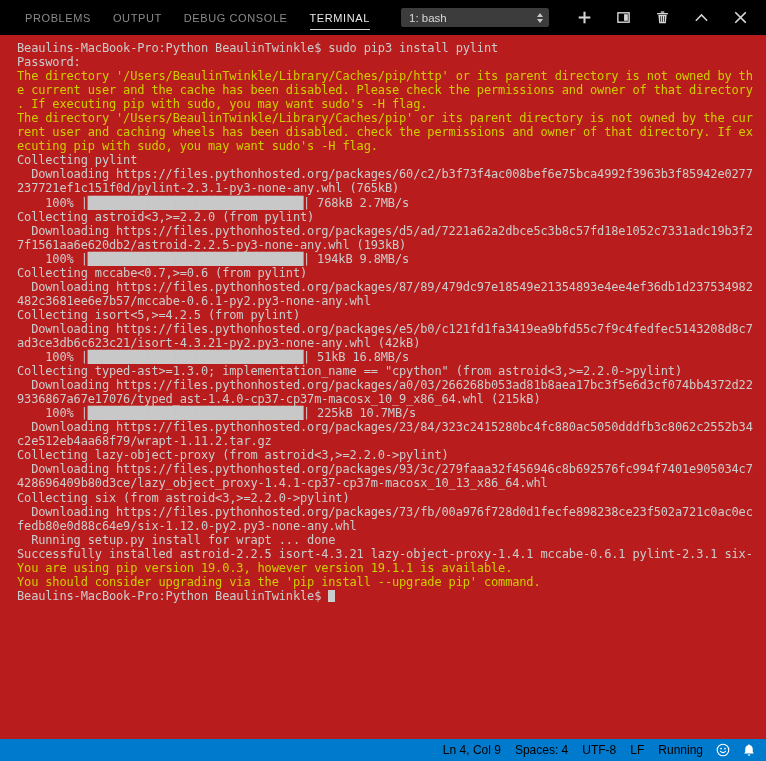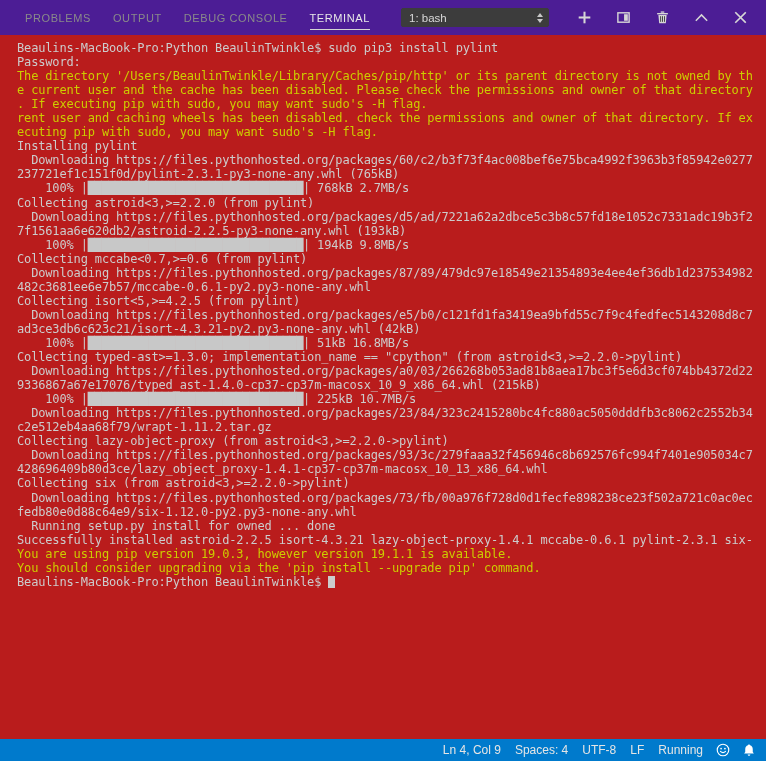--- a/index.html
+++ b/index.html
@@ -21,21 +21,21 @@
     display: flex;
     flex-direction: column;
     background: #1e1e1e;
     position: relative;
   }
 
   
   .panel-bar {
     height: 35px;
     min-height: 35px;
-    background: #4c1d95;
+    background: #000000;
     display: flex;
     align-items: stretch;
     padding: 0 8px 0 14px;
     box-sizing: border-box;
     position: relative;
   }
   .panel-tabs {
     display: flex;
     align-items: stretch;
     gap: 0px;
@@ -155,21 +155,21 @@
     vertical-align: -2px;
   }
 
   
   .status-bar {
     height: 22px;
     min-height: 22px;
     background: #007acc;
     display: flex;
     align-items: center;
-    color: #e5e5e5;
+    color: #000000;
     font-size: 12px;
     font-family: "Liberation Sans", sans-serif;
     padding: 0 4px 0 8px;
     box-sizing: border-box;
   }
   .status-left { display: flex; align-items: center; }
   .status-right {
     margin-left: auto;
     display: flex;
     align-items: center;
@@ -258,23 +258,24 @@
     </div>
   </div>
 
   <div class="terminal-body">
     <div id="term-lines">
         <div class="term-line">Beaulins-MacBook-Pro:Python BeaulinTwinkle$ sudo pip3 install pylint</div>
         <div class="term-line">Password:</div>
         <div class="term-line warn">The directory '/Users/BeaulinTwinkle/Library/Caches/pip/http' or its parent directory is not owned by th</div>
         <div class="term-line warn">e current user and the cache has been disabled. Please check the permissions and owner of that directory</div>
         <div class="term-line warn">. If executing pip with sudo, you may want sudo's -H flag.</div>
+        <div class="term-line warn">The directory '/Users/BeaulinTwinkle/Library/Caches/pip' or its parent directory is not owned by the cur</div>
         <div class="term-line warn">rent user and caching wheels has been disabled. check the permissions and owner of that directory. If ex</div>
         <div class="term-line warn">ecuting pip with sudo, you may want sudo's -H flag.</div>
-        <div class="term-line">Installing pylint</div>
+        <div class="term-line">Collecting pylint</div>
         <div class="term-line">  Downloading https://files.pythonhosted.org/packages/60/c2/b3f73f4ac008bef6e75bca4992f3963b3f85942e0277</div>
         <div class="term-line">237721ef1c151f0d/pylint-2.3.1-py3-none-any.whl (765kB)</div>
         <div class="term-line">    100% |<span class="bar-fill">████████████████████████████████</span>| 768kB 2.7MB/s </div>
         <div class="term-line">Collecting astroid&lt;3,&gt;=2.2.0 (from pylint)</div>
         <div class="term-line">  Downloading https://files.pythonhosted.org/packages/d5/ad/7221a62a2dbce5c3b8c57fd18e1052c7331adc19b3f2</div>
         <div class="term-line">7f1561aa6e620db2/astroid-2.2.5-py3-none-any.whl (193kB)</div>
         <div class="term-line">    100% |<span class="bar-fill">████████████████████████████████</span>| 194kB 9.8MB/s </div>
         <div class="term-line">Collecting mccabe&lt;0.7,&gt;=0.6 (from pylint)</div>
         <div class="term-line">  Downloading https://files.pythonhosted.org/packages/87/89/479dc97e18549e21354893e4ee4ef36db1d237534982</div>
         <div class="term-line">482c3681ee6e7b57/mccabe-0.6.1-py2.py3-none-any.whl</div>
@@ -287,21 +288,21 @@
         <div class="term-line">9336867a67e17076/typed_ast-1.4.0-cp37-cp37m-macosx_10_9_x86_64.whl (215kB)</div>
         <div class="term-line">    100% |<span class="bar-fill">████████████████████████████████</span>| 225kB 10.7MB/s </div>
         <div class="term-line">  Downloading https://files.pythonhosted.org/packages/23/84/323c2415280bc4fc880ac5050dddfb3c8062c2552b34</div>
         <div class="term-line">c2e512eb4aa68f79/wrapt-1.11.2.tar.gz</div>
         <div class="term-line">Collecting lazy-object-proxy (from astroid&lt;3,&gt;=2.2.0-&gt;pylint)</div>
         <div class="term-line">  Downloading https://files.pythonhosted.org/packages/93/3c/279faaa32f456946c8b692576fc994f7401e905034c7</div>
         <div class="term-line">428696409b80d3ce/lazy_object_proxy-1.4.1-cp37-cp37m-macosx_10_13_x86_64.whl</div>
         <div class="term-line">Collecting six (from astroid&lt;3,&gt;=2.2.0-&gt;pylint)</div>
         <div class="term-line">  Downloading https://files.pythonhosted.org/packages/73/fb/00a976f728d0d1fecfe898238ce23f502a721c0ac0ec</div>
         <div class="term-line">fedb80e0d88c64e9/six-1.12.0-py2.py3-none-any.whl</div>
-        <div class="term-line">  Running setup.py install for owned ... done</div>
+        <div class="term-line">  Running setup.py install for wrapt ... done</div>
         <div class="term-line">Successfully installed astroid-2.2.5 isort-4.3.21 lazy-object-proxy-1.4.1 mccabe-0.6.1 pylint-2.3.1 six-</div>
         <div class="term-line warn">You are using pip version 19.0.3, however version 19.1.1 is available.</div>
         <div class="term-line warn">You should consider upgrading via the 'pip install --upgrade pip' command.</div>
         <div class="term-line">Beaulins-MacBook-Pro:Python BeaulinTwinkle$ <span class="cursor-block"></span></div>
       </div>
   </div>
 
   <div class="status-bar">
     <div class="status-left"></div>
     <div class="status-right">

